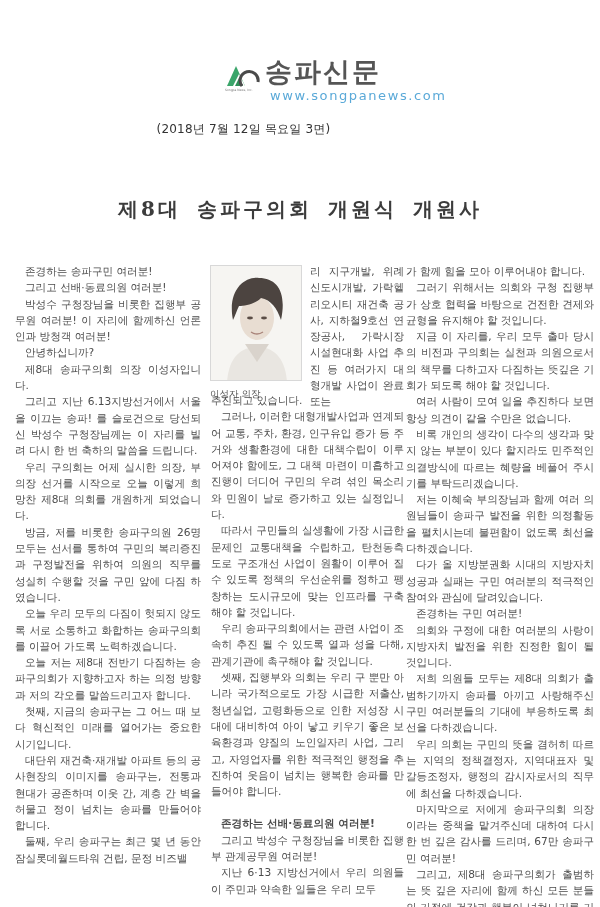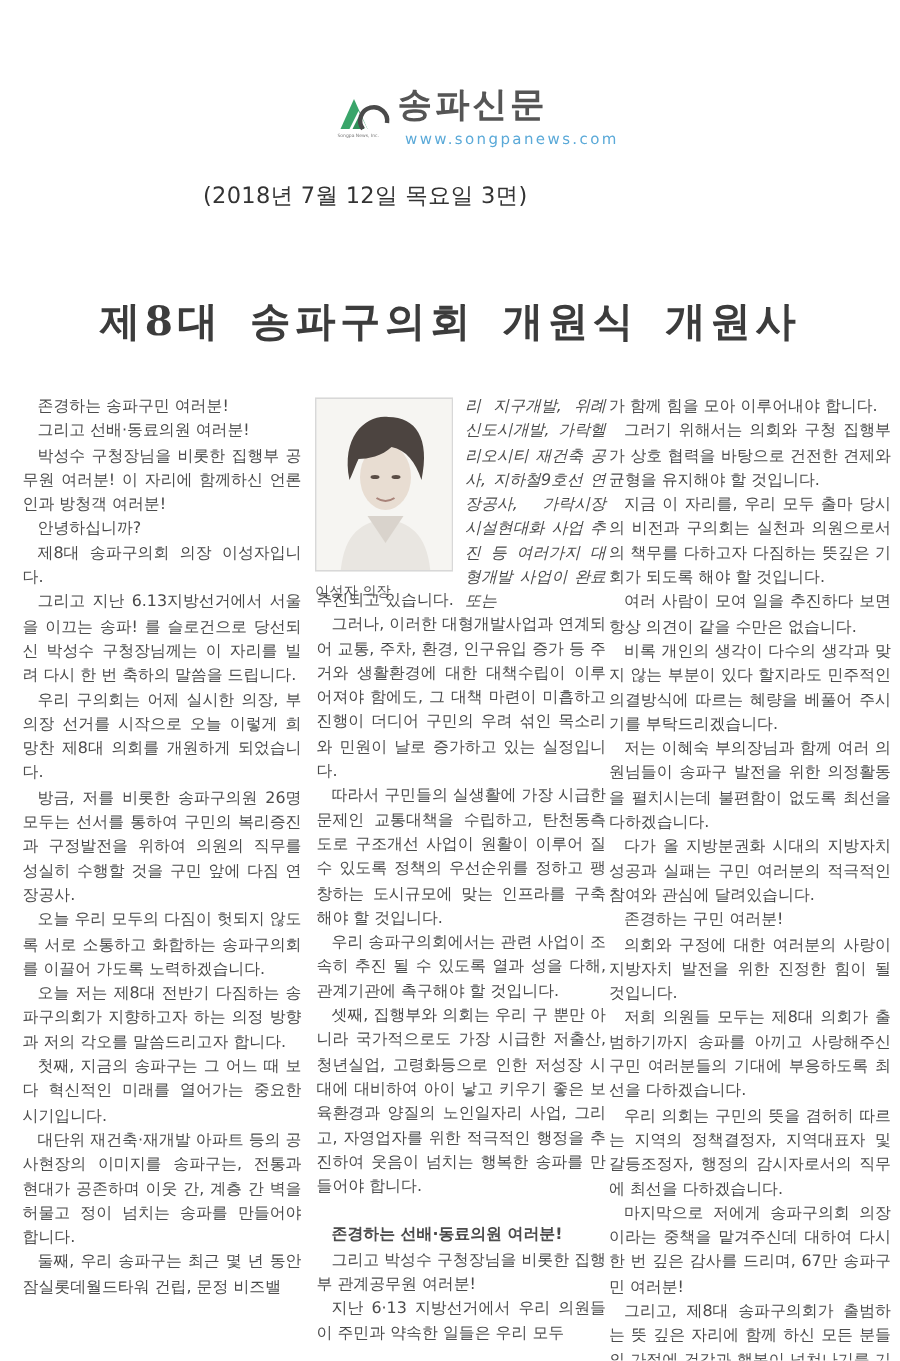--- a/index.html
+++ b/index.html
@@ -2,34 +2,34 @@
 <html><head>
 <meta charset="utf-8">
 <style>
   * { box-sizing: border-box; margin: 0; padding: 0; }
   html, body { width: 600px; height: 907px; background: #ffffff; overflow: hidden; }
   body { position: relative; font-family: "DejaVu Sans", sans-serif; color: #4a4a4a; }
 
   .masthead { position: absolute; left: 225px; top: 58px; width: 190px; height: 42px; }
   .logo-mark { position: absolute; left: 0; top: 2px; width: 36px; height: 30px; }
   .logo-small { position: absolute; left: 0; top: 30px; font-size: 3px; color: #777; width: 30px; }
-  .masthead-title { position: absolute; left: 40px; top: -4px; font-size: 23px; font-weight: bold; color: #555; letter-spacing: 2px; }
-  .masthead-url { position: absolute; left: 45px; top: 30px; font-size: 10px; color: #5aa9d8; letter-spacing: 1.6px; }
+  .masthead-title { position: absolute; left: 40px; top: -4px; font-size: 27px; font-weight: bold; color: #555; letter-spacing: 2px; }
+  .masthead-url { position: absolute; left: 45px; top: 30px; font-size: 13px; color: #5aa9d8; letter-spacing: 1.6px; }
 
-  .dateline { position: absolute; left: 0; width: 487px; top: 121px; text-align: center; font-size: 15px; color: #333; letter-spacing: 0.2px; }
+  .dateline { position: absolute; left: 0; width: 487px; top: 121px; text-align: center; font-size: 12px; color: #333; letter-spacing: 0.2px; }
 
-  .headline { position: absolute; left: 0; width: 600px; top: 196px; text-align: center; font-family: "DejaVu Serif", serif; font-size: 27px; color: #3c3c3c; letter-spacing: 3px; word-spacing: 6px; }
+  .headline { position: absolute; left: 0; width: 600px; top: 196px; text-align: center; font-family: "DejaVu Serif", serif; font-size: 20px; color: #3c3c3c; letter-spacing: 3px; word-spacing: 6px; }
 
   .col { position: absolute; font-size: 10.6px; line-height: 16.3px; color: #4b4b4b; }
   .col p { text-align: justify; text-align-last: left; }
   .col p.ind { text-indent: 10px; }
   .col p.gap { margin-top: 16px; font-weight: bold; }
 
   .col1 { left: 15px; top: 263px; width: 186px; }
-  .col2-top { left: 310px; top: 263px; width: 94px; font-style: italic; }
+  .col2-top { left: 310px; top: 263px; width: 94px; }
   .col2 { left: 211px; top: 392px; width: 193px; }
   .col3 { left: 406px; top: 263px; width: 188px; }
 
   .photo-box { position: absolute; left: 210px; top: 265px; width: 92px; height: 116px; border: 1px solid #d8d8d8; background: #f7f6f4; overflow: hidden; }
   .photo-box svg { display: block; }
   .photo-caption { position: absolute; left: 210px; top: 388px; width: 92px; text-align: left; font-size: 9.5px; color: #555; }
 </style>
 </head>
 <body>
 
@@ -50,21 +50,21 @@
 <h1 class="headline">제8대 송파구의회 개원식 개원사</h1>
 
 <div class="col col1">
   <p class="ind">존경하는 송파구민 여러분!</p>
   <p class="ind">그리고 선배·동료의원 여러분!</p>
   <p class="ind">박성수 구청장님을 비롯한 집행부 공무원 여러분! 이 자리에 함께하신 언론인과 방청객 여러분!</p>
   <p class="ind">안녕하십니까?</p>
   <p class="ind">제8대 송파구의회 의장 이성자입니다.</p>
   <p class="ind">그리고 지난 6.13지방선거에서 서울을 이끄는 송파! 를 슬로건으로 당선되신 박성수 구청장님께는 이 자리를 빌려 다시 한 번 축하의 말씀을 드립니다.</p>
   <p class="ind">우리 구의회는 어제 실시한 의장, 부의장 선거를 시작으로 오늘 이렇게 희망찬 제8대 의회를 개원하게 되었습니다.</p>
-  <p class="ind">방금, 저를 비롯한 송파구의원 26명 모두는 선서를 통하여 구민의 복리증진과 구정발전을 위하여 의원의 직무를 성실히 수행할 것을 구민 앞에 다짐 연장공사.</p>
+  <p class="ind">방금, 저를 비롯한 송파구의원 26명 모두는 선서를 통하여 구민의 복리증진과 구정발전을 위하여 의원의 직무를 성실히 수행할 것을 구민 앞에 다짐 하였습니다.</p>
   <p class="ind">오늘 우리 모두의 다짐이 헛되지 않도록 서로 소통하고 화합하는 송파구의회를 이끌어 가도록 노력하겠습니다.</p>
   <p class="ind">오늘 저는 제8대 전반기 다짐하는 송파구의회가 지향하고자 하는 의정 방향과 저의 각오를 말씀드리고자 합니다.</p>
   <p class="ind">첫째, 지금의 송파구는 그 어느 때 보다 혁신적인 미래를 열어가는 중요한 시기입니다.</p>
   <p class="ind">대단위 재건축·재개발 아파트 등의 공사현장의 이미지를 송파구는, 전통과 현대가 공존하며 이웃 간, 계층 간 벽을 허물고 정이 넘치는 송파를 만들어야 합니다.</p>
   <p class="ind">둘째, 우리 송파구는 최근 몇 년 동안 잠실롯데월드타워 건립, 문정 비즈밸</p>
 </div>
 
 <div class="photo-box">
   <svg viewBox="0 0 92 116" width="92" height="116">
     <rect x="0" y="0" width="92" height="116" fill="#f6f5f2"></rect>

